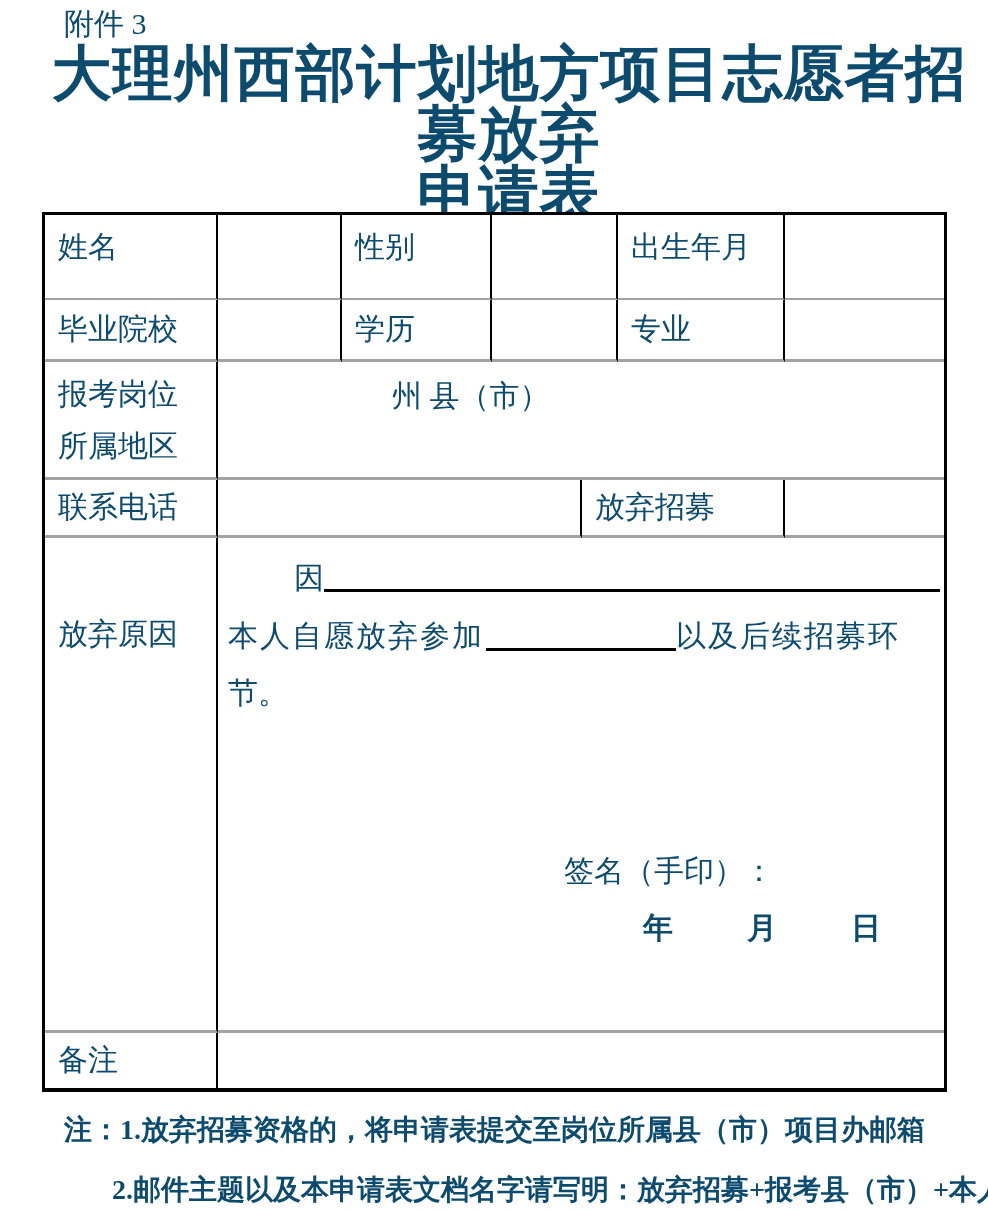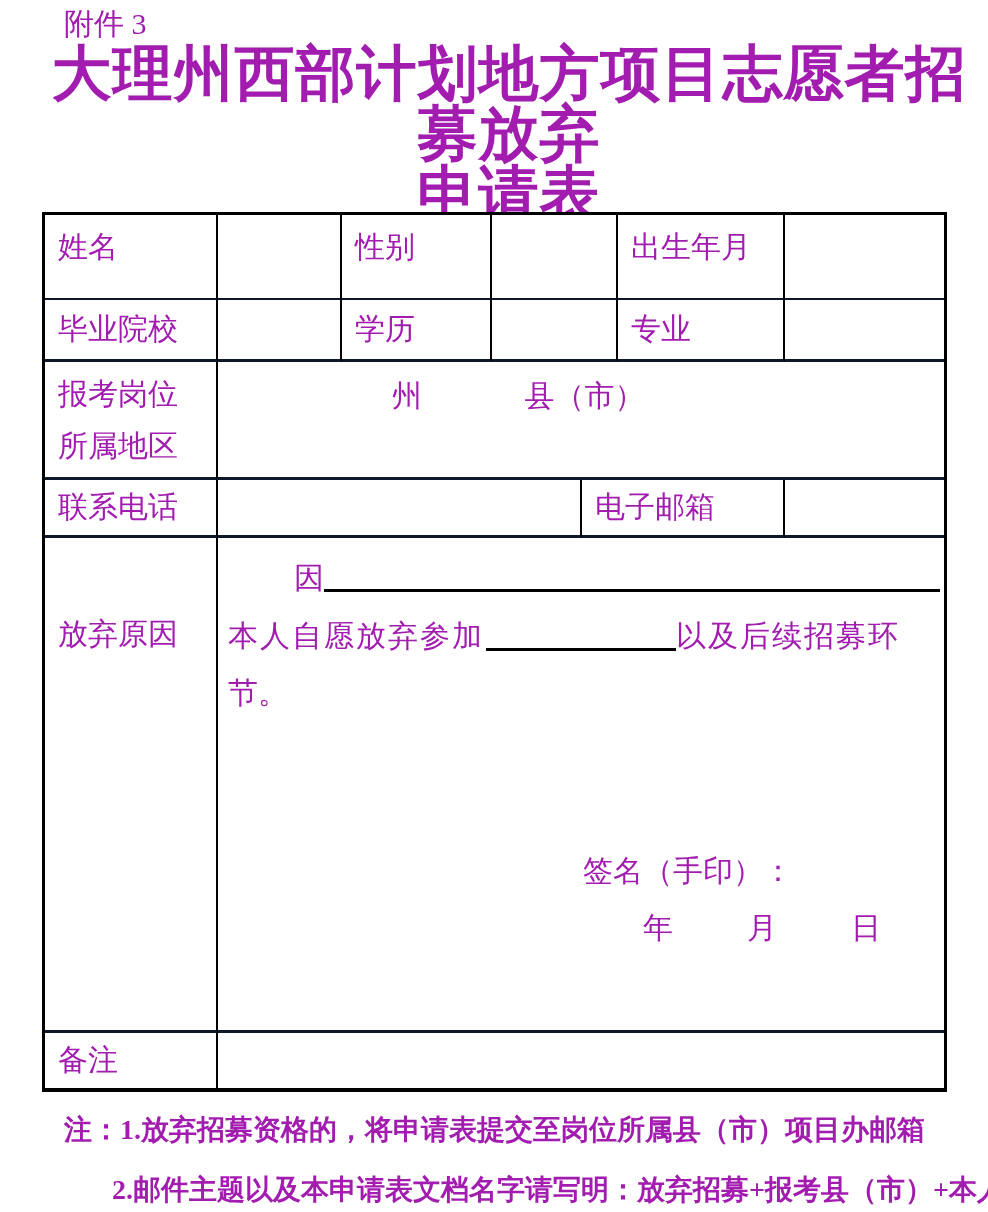--- a/index.html
+++ b/index.html
@@ -1,18 +1,18 @@
 <!DOCTYPE html>
 <html><head>
 <meta charset="utf-8">
 <style>
   html,body { margin:0; padding:0; background:#ffffff; }
   .sheet {
     position:relative; width:988px; height:1212px; background:#ffffff;
-    color:#a21caf; font-family:"Liberation Serif","DejaVu Serif",serif;
+    color:#0c4a6e; font-family:"Liberation Serif","DejaVu Serif",serif;
     overflow:hidden;
   }
   .attachment {
     position:absolute; left:64px; top:6px;
     font-size:30px; line-height:36px;
   }
   .title {
     position:absolute; left:30px; right:0; top:44px;
     text-align:center; font-size:60px; font-weight:bold;
     line-height:60px; letter-spacing:1px;
@@ -20,50 +20,50 @@
   .form-table {
     position:absolute; left:42px; top:212px;
     display:grid;
     grid-template-columns:173px 124px 150px 90px 36px 167px 159px;
     grid-template-rows:85px 62px 118px 58px 495px 55px;
     border:3px solid #000; border-bottom-width:4px;
     background:#ffffff;
   }
   .cell {
     box-sizing:border-box;
-    border-right:2px solid #000; border-bottom:2px solid #0f172a;
+    border-right:2px solid #000; border-bottom:2px solid #a3a3a3;
     font-size:30px; display:flex; align-items:center;
     padding:0 4px 0 13px; overflow:hidden;
   }
   .cell.blank { padding:0; }
   .last-col { border-right:none; }
   .last-row { border-bottom:none; }
   .bb3 { border-bottom-width:3px; }
   .sp2 { grid-column:span 2; }
   .sp3 { grid-column:span 3; }
   .sp6 { grid-column:span 6; }
   .r1 { padding-bottom:18px; }
   .two-line { line-height:52px; }
   .region-cell {
     display:block; padding:16px 0 0 0; line-height:36px;
   }
   .region-prefecture { margin-left:174px; }
-  .region-county { margin-left:95px; }
+  .region-county { }
   .reason-label-cell { align-items:flex-start; padding-top:76px; }
   .reason-cell { display:block; position:relative; padding:0; }
   .reason-cell > div { position:absolute; font-size:30px; line-height:36px; white-space:nowrap; }
   .reason-line1 { left:76px; top:22px; }
   .reason-line2 { left:10px; top:80px; letter-spacing:2px; }
   .reason-line3 { left:10px; top:137px; }
   .blank-line { position:absolute; background:#000; height:3px; }
   .ul1 { left:106px; top:51px; width:616px; }
   .ul2 { left:268px; top:110px; width:190px; }
   .line2-spacer { display:inline-block; width:192px; }
-  .signature-line { left:365px; top:315px; }
-  .date-line { left:425px; top:372px; }
+  .signature-line { left:346px; top:315px; }
+  .date-line { left:425px; top:372px;font-weight:bold; }
   .date-gap { margin-left:74px; }
   .note {
     position:absolute; font-size:28px; font-weight:bold;
     line-height:36px; white-space:nowrap;
   }
   .note1 { left:64px; top:1112px; }
   .note2 { left:112px; top:1172px; }
 </style>
 </head>
 <body>
@@ -114,21 +114,21 @@
     <div class="cell bb3 sp6 last-col region-cell">
       <span class="region-prefecture">州</span>
       <span class="region-county">县（市）</span>
     </div>
 
     <div class="cell bb3">
         <span>联系电话</span>
       </div>
     <div class="cell bb3 blank sp3"></div>
     <div class="cell bb3 sp2">
-        <span>电子邮箱</span>
+        <span>放弃招募</span>
       </div>
     <div class="cell bb3 blank last-col"></div>
 
     <div class="cell bb3 reason-label-cell">
         <span>放弃原因</span>
       </div>
     <div class="cell bb3 sp6 last-col reason-cell">
       <div class="reason-line1">因</div>
       <div class="blank-line ul1"></div>
       <div class="reason-line2">

